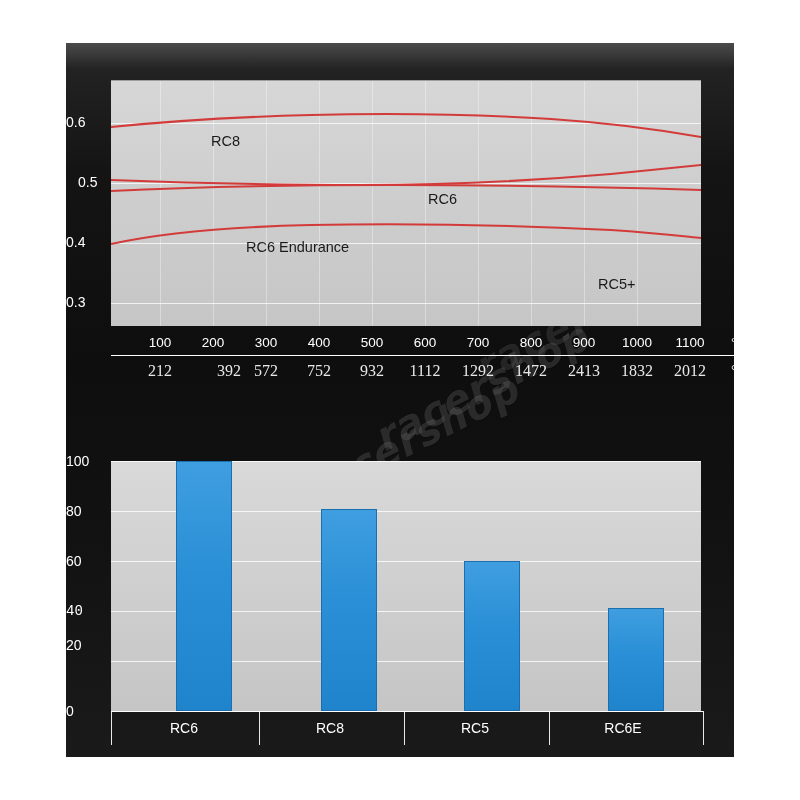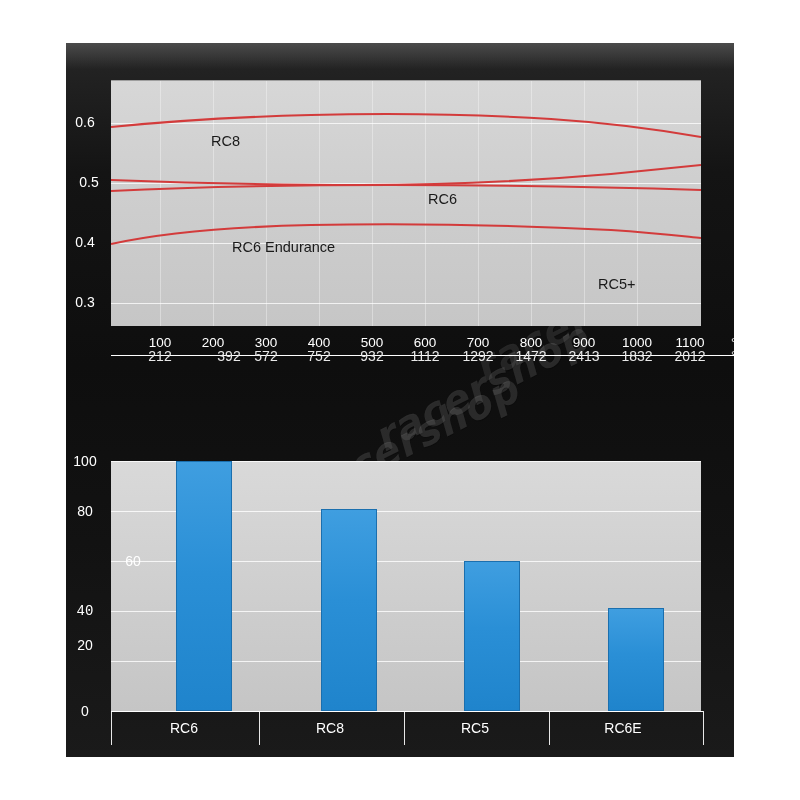--- a/index.html
+++ b/index.html
@@ -79,42 +79,42 @@
     top: 0;
     height: 100%;
     width: 1px;
     background: rgba(255,255,255,0.35);
   }
 
   .y-label {
     position: absolute;
     color: #ffffff;
     font-size: 14px;
-    text-align: center;
+    text-align: left;
     width: 38px;
   }
 
   .series-label {
     position: absolute;
     color: #1a1a1a;
     font-size: 14.5px;
     font-family: "Liberation Sans", sans-serif;
     white-space: nowrap;
   }
 
   
   #axis-c, #axis-f {
     position: absolute;
     left: 45px;
     width: 660px;
     height: 20px;
     color: #ffffff;
   }
   #axis-c { top: 292px; font-size: 13.5px; }
-  #axis-f { top: 305px; font-size: 14px; color: #e8e8e8; }
+  #axis-f { top: 319px; font-size: 16px; color: #e8e8e8; font-family: Liberation Serif, serif; }
   .axis-rule {
     position: absolute;
     left: 45px;
     width: 645px;
     height: 1px;
     background: #ffffff;
     top: 312px;
   }
   .tick {
     position: absolute;
@@ -226,26 +226,26 @@
 
         <path d="M0,99 C80,102 160,104 250,104 C340,104 430,99 500,93 C540,89 570,86 590,84" fill="none" stroke="#d33b3b" stroke-width="2.1"></path>
 
         <path d="M0,110 C80,106 170,104 280,104 C400,104 500,106 590,109" fill="none" stroke="#d33b3b" stroke-width="2.1"></path>
 
         <path d="M0,163 C50,152 110,146 200,144 C300,142 400,144 500,149 C545,152 570,155 590,157" fill="none" stroke="#d33b3b" stroke-width="2.1"></path>
       </svg>
 
       <div class="series-label" style="left:100px; top:52px;">RC8</div>
       <div class="series-label" style="left:317px; top:110px;">RC6</div>
-      <div class="series-label" style="left:121px; top:158px;">RC6 Endurance</div>
+      <div class="series-label" style="left:135px; top:158px;">RC6 Endurance</div>
       <div class="series-label" style="left:487px; top:195px;">RC5+</div>
     </div>
 
     <div class="y-label" style="left:0px;  top:71px;">0.6</div>
-    <div class="y-label" style="left:4px;  top:131px;">0.5</div>
+    <div class="y-label" style="left:12px;  top:131px;">0.5</div>
     <div class="y-label" style="left:0px;  top:191px;">0.4</div>
     <div class="y-label" style="left:0px;  top:251px;">0.3</div>
 
     <div id="axis-c">
       <div class="tick" style="left:49px;">100</div>
       <div class="tick" style="left:102px;">200</div>
       <div class="tick" style="left:155px;">300</div>
       <div class="tick" style="left:208px;">400</div>
       <div class="tick" style="left:261px;">500</div>
       <div class="tick" style="left:314px;">600</div>
@@ -284,21 +284,21 @@
       <div class="hline" style="top:200px;"></div>
 
       <div class="bar" style="left:65px;  width:56px; height:250px;"></div>
       <div class="bar" style="left:210px; width:56px; height:202px;"></div>
       <div class="bar" style="left:353px; width:56px; height:150px;"></div>
       <div class="bar" style="left:497px; width:56px; height:103px;"></div>
     </div>
 
     <div class="y-label" style="left:0px; top:410px;">100</div>
     <div class="y-label" style="left:0px; top:460px;">80</div>
-    <div class="y-label" style="left:0px; top:510px;padding-left:48px;">60</div>
+    <div class="y-label" style="left:0px; top:510px;">60</div>
     <div class="y-label" style="left:0px; top:560px;font-family:Liberation Mono, monospace;">40</div>
     <div class="y-label" style="left:0px; top:594px;">20</div>
     <div class="y-label" style="left:0px; top:660px;">0</div>
 
     <div id="bar-axis-line"></div>
 
     <div class="bar-sep" style="left:45px;"></div>
     <div class="bar-sep" style="left:193px;"></div>
     <div class="bar-sep" style="left:338px;"></div>
     <div class="bar-sep" style="left:483px;"></div>

